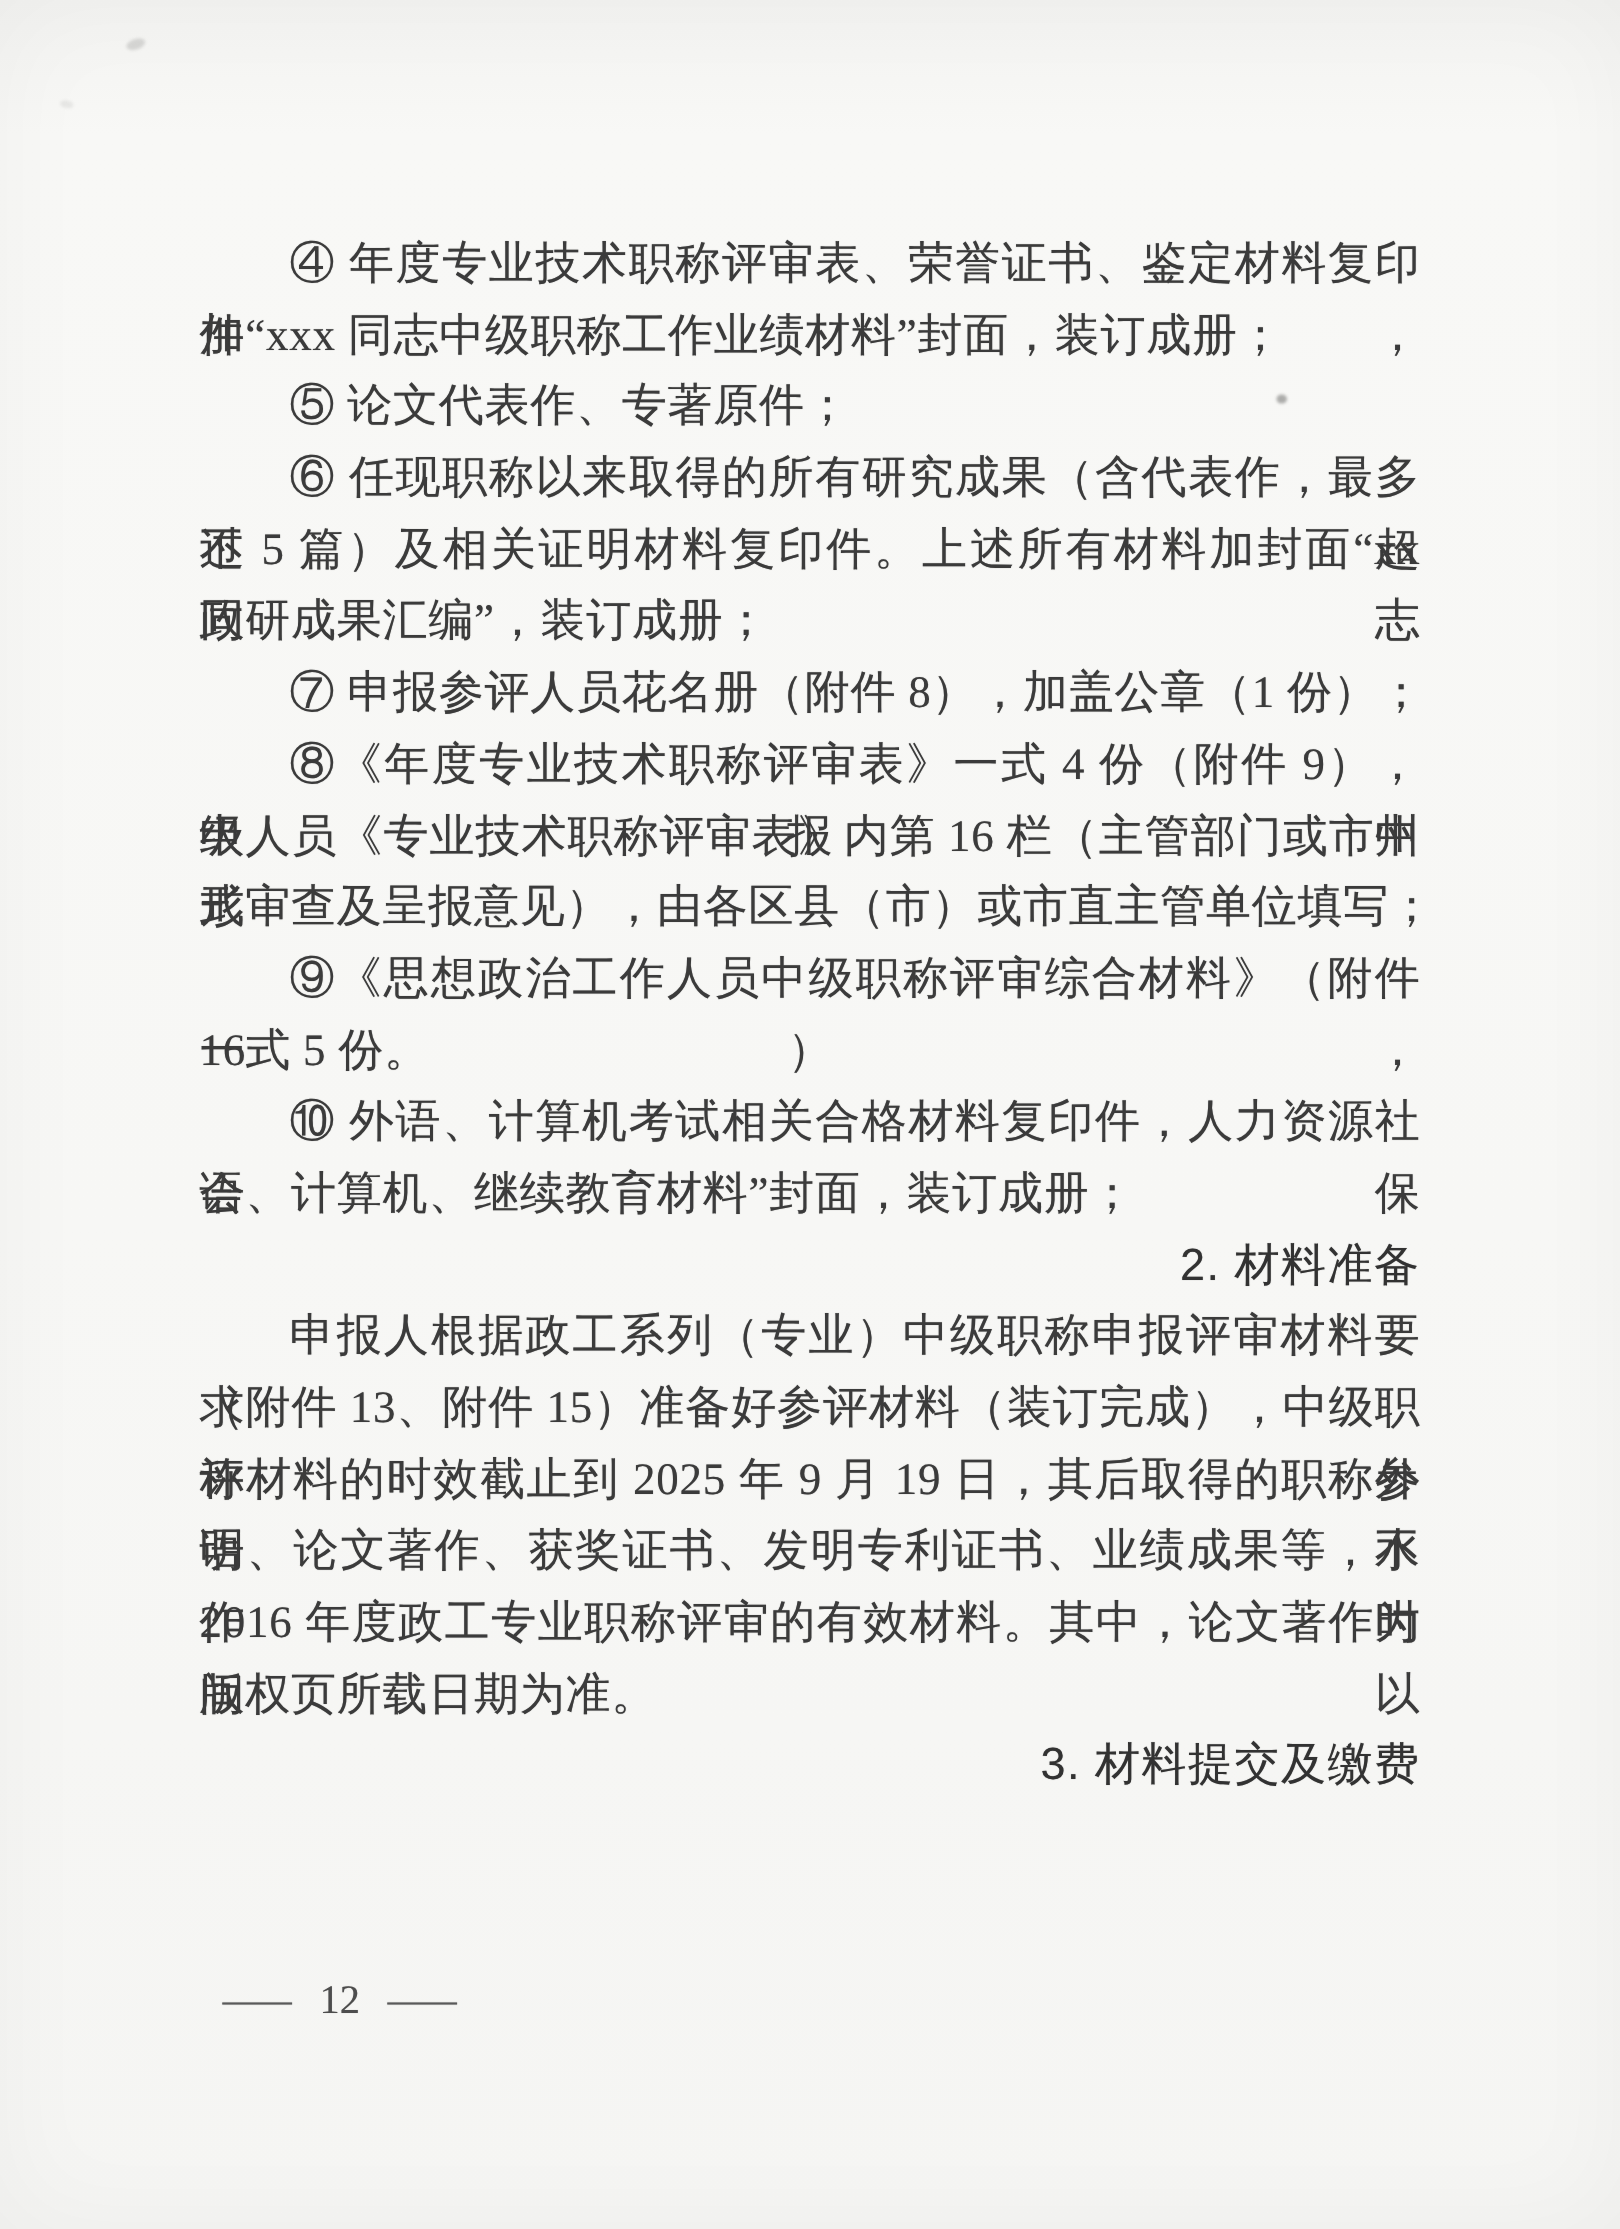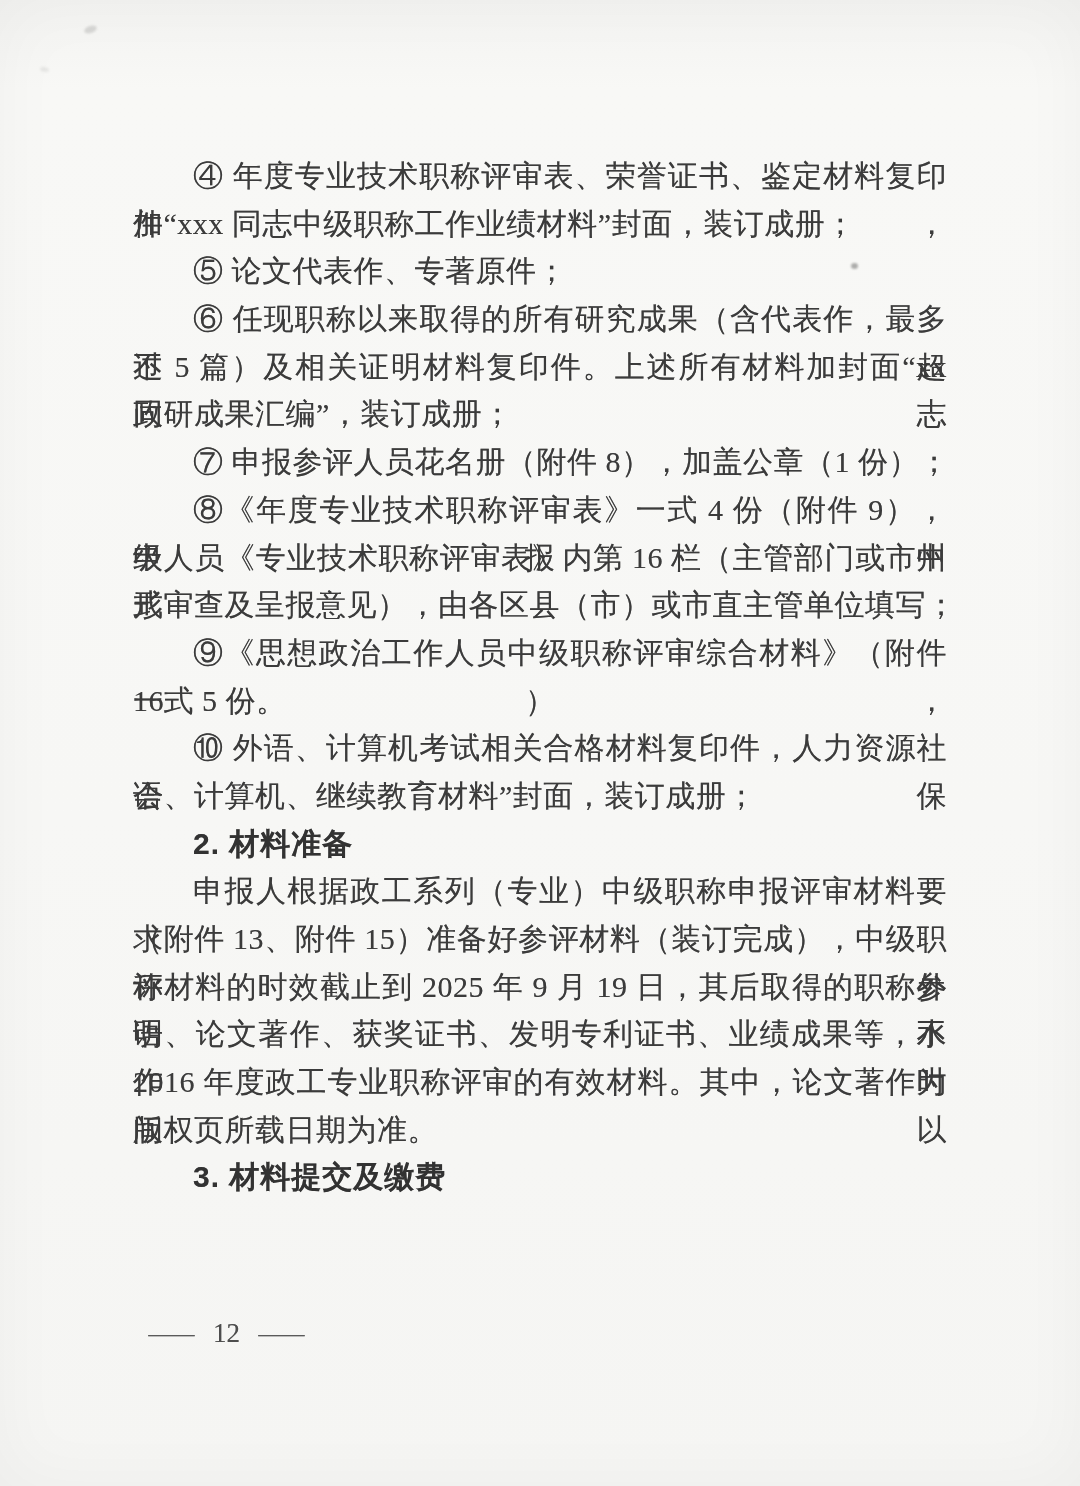--- a/index.html
+++ b/index.html
@@ -35,23 +35,24 @@
   .ln.fill {
     white-space: normal;
     text-align: justify;
     text-align-last: justify;
   }
   .ln.indent {
     text-indent: 2em;
   }
   .ln.heading {
     font-family: "Liberation Sans", sans-serif;
-    font-weight: 700;
+    font-weight: 400;
     color: #323232;
     letter-spacing: 1px;
+    text-align: right;
   }
   .footer {
     position: absolute;
     left: 158px;
     top: 1318px;
     display: flex;
     align-items: center;
     gap: 28px;
     font-size: 27px;
     color: #4d4d4d;

